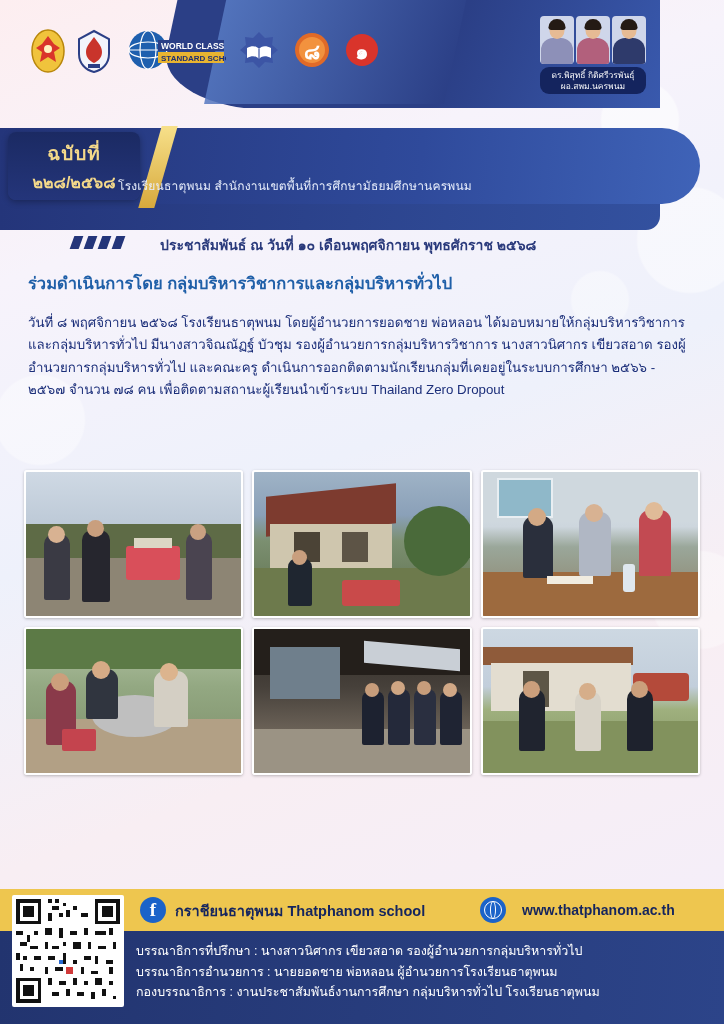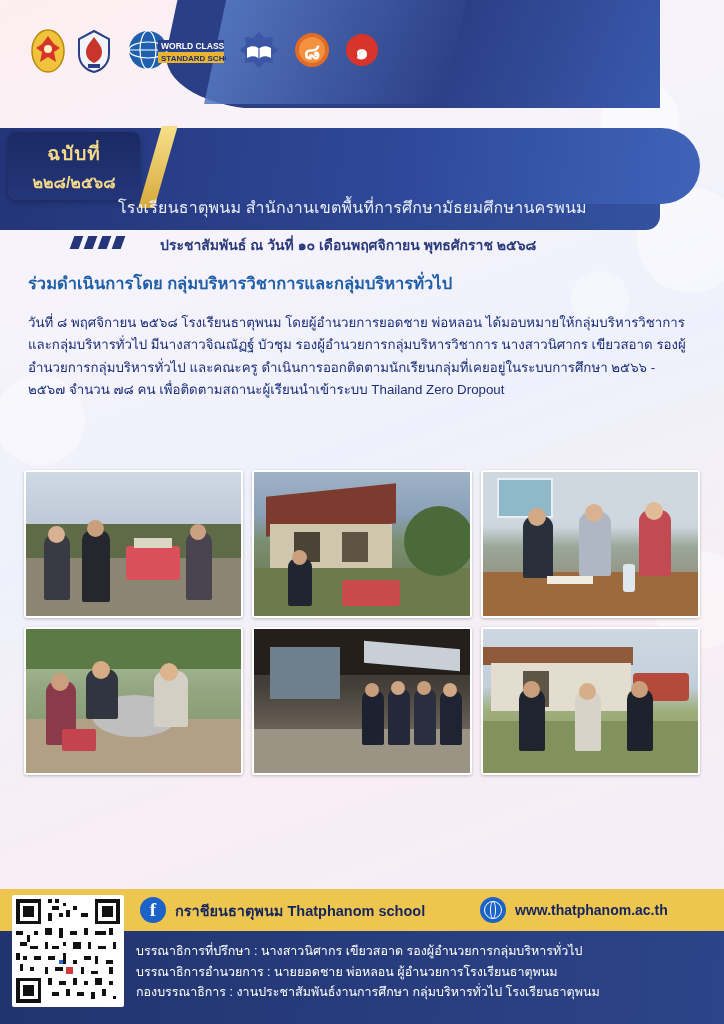--- a/index.html
+++ b/index.html
@@ -83,22 +83,22 @@
     position: absolute; top: 18px; left: 150px; width: 16px; height: 82px;
     background: linear-gradient(180deg,#f7e08a,#d7a93c);
     transform: skewX(-16deg);
   }
   .banner-title {
     position: absolute; top: 26px; left: 178px;
     color: #ffffff; font-size: 31px; font-weight: bold; letter-spacing: .5px;
     text-shadow: 1px 1px 2px rgba(0,0,0,.35);
   }
   .banner-sub {
-    position: absolute; top: 87px; left: 118px;
-    color: #e8eefc; font-size: 16px; letter-spacing: .2px;
+    position: absolute; top: 68px; left: 118px;
+    color: #e8eefc; font-size: 12px; letter-spacing: .2px;
   }
   .dashes { position: absolute; top: 128px; left: 72px; display: flex; gap: 5px; transform: skewX(-20deg); }
   .dashes i { display: block; width: 9px; height: 13px; background: #24357a; }
   .banner-date {
     position: absolute; top: 126px; left: 160px;
     color: #2a3a7c; font-size: 14px; font-weight: bold;
   }
 
   
   .content { position: absolute; top: 270px; left: 0; width: 724px; }
@@ -144,21 +144,21 @@
   }
   .fb-row {
     position: absolute; top: 8px; left: 140px; display: flex; align-items: center; gap: 9px;
   }
   .fb-icon {
     width: 26px; height: 26px; border-radius: 50%; background: #1b63c9; color: #fff;
     font-weight: bold; font-size: 19px; display: flex; align-items: center; justify-content: center;
     font-family: "Liberation Serif", serif;
   }
   .fb-text { color: #15255e; font-size: 14.5px; font-weight: bold; }
-  .web-row { position: absolute; top: 8px; left: 480px; display: flex; align-items: center; gap: 9px; }
+  .web-row { position: absolute; top: 8px; left: 480px; display: flex; align-items: center; gap: 16px; }
   .globe {
     width: 26px; height: 26px; border-radius: 50%; background: #1b63c9;
     position: relative;
   }
   .globe::before, .globe::after {
     content: ""; position: absolute; border: 1.4px solid #fff; border-radius: 50%;
   }
   .globe::before { inset: 4px; }
   .globe::after { inset: 4px 10px; }
   .web-text { color: #15255e; font-size: 14px; font-weight: bold; }
@@ -218,20 +218,43 @@
         <text x="20" y="31" text-anchor="middle" font-family="Liberation Sans, sans-serif" font-size="21" font-weight="bold" fill="#ffffff">๘</text>
       </svg>
 
       <svg class="logo" width="40" height="46" viewBox="0 0 40 46">
         <circle cx="20" cy="22" r="16" fill="#d9342b"></circle>
         <text x="20" y="31" text-anchor="middle" font-family="Liberation Sans, sans-serif" font-size="21" font-weight="bold" fill="#ffffff">๑</text>
       </svg>
     </div>
 
     <div class="portraits">
+      <div class="pgroup">
+        <div class="pfaces">
+          <div class="face" style="background:#cfd6ea">
+              <div class="body" style="background:#8d90b8"></div>
+              <div class="head"></div>
+              <div class="hair"></div>
+            </div>
+          <div class="face" style="background:#cfd6ea">
+              <div class="body" style="background:#b2607c"></div>
+              <div class="head"></div>
+              <div class="hair"></div>
+            </div>
+          <div class="face" style="background:#cfd6ea">
+              <div class="body" style="background:#2e3a6b"></div>
+              <div class="head"></div>
+              <div class="hair"></div>
+            </div>
+        </div>
+        <div class="plabel">
+          <span>ดร.พิสุทธิ์ กิติศรีวรพันธุ์</span><br>
+          <span>ผอ.สพม.นครพนม</span>
+        </div>
+      </div>
     </div>
   </div>
 
   <div class="banner">
     <div class="banner-main"></div>
     <div class="banner-strip"></div>
     <div class="issue-badge">
       <div class="t1">ฉบับที่</div>
       <div class="t2">๒๒๘/๒๕๖๘</div>
     </div>

